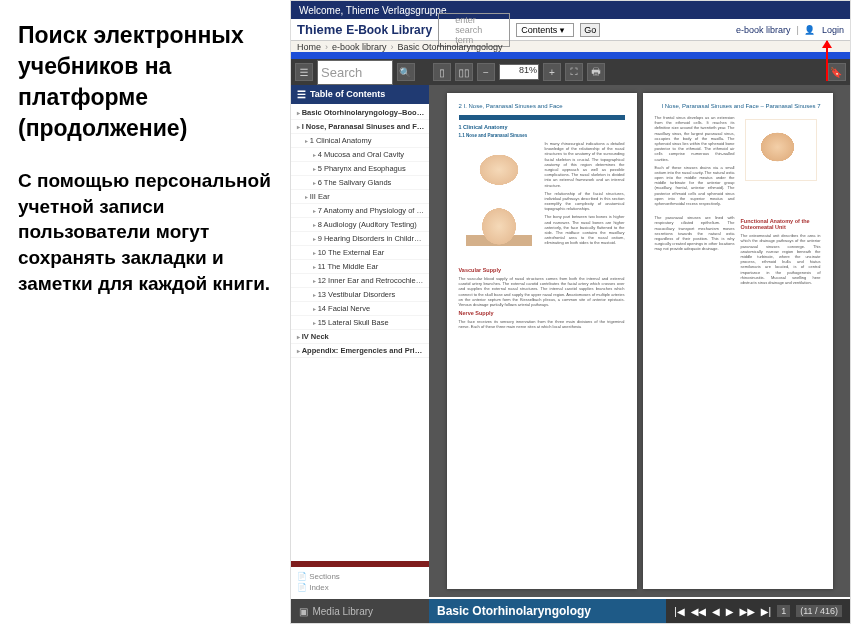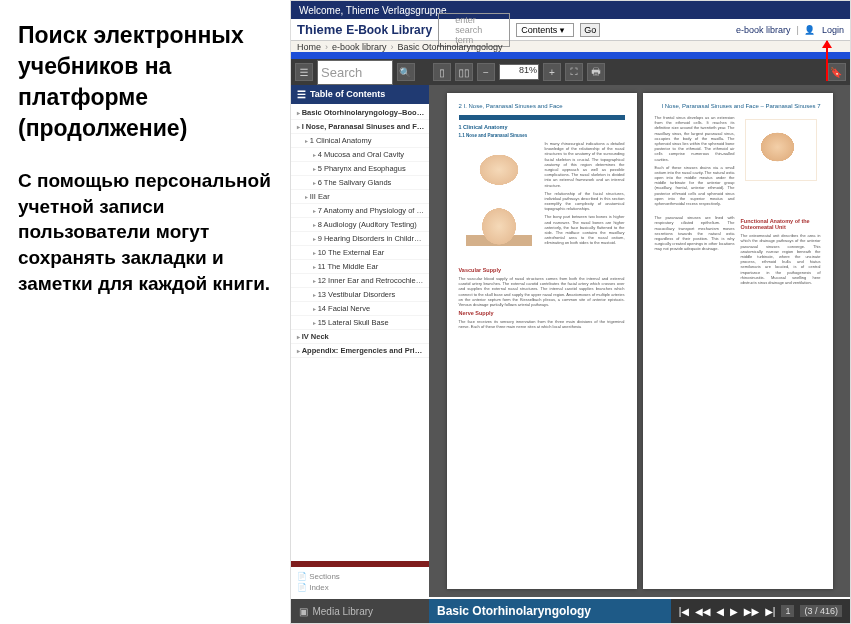--- a/index.html
+++ b/index.html
@@ -197,17 +197,17 @@
       </div>
       <div class="bt">Basic Otorhinolaryngology</div>
       <div class="nav">
         <span class="navbtn">|◀</span>
         <span class="navbtn">◀◀</span>
         <span class="navbtn">◀</span>
         <span class="navbtn">▶</span>
         <span class="navbtn">▶▶</span>
         <span class="navbtn">▶|</span>
         <span class="pgind">1</span>
-        <span class="pgind">(3 / 416)</span>
+        <span class="pgind">(11 / 416)</span>
       </div>
     </div>
   </div>
 </div>
 
 </body></html>

